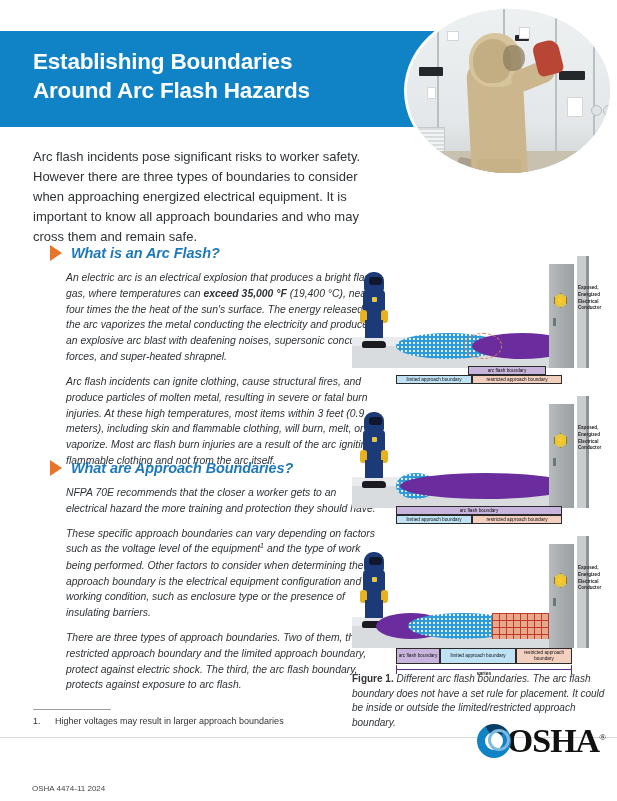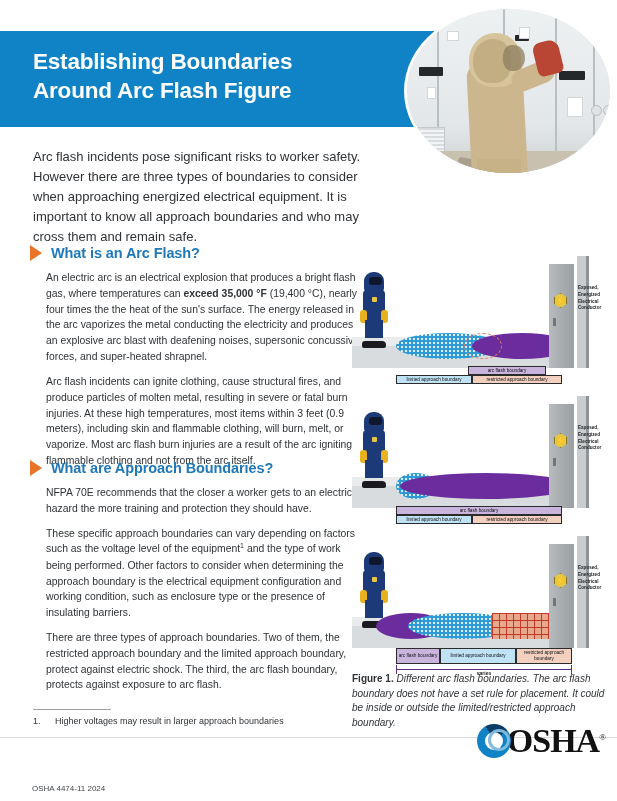--- a/index.html
+++ b/index.html
@@ -61,21 +61,21 @@
   .w-shadow { position: absolute; left: 50px; top: 150px; width: 28px; height: 18px;
             background: #a8a08c; border-radius: 4px; transform: rotate(10deg); }
 
   
   .intro {
     position: absolute; top: 147px; left: 33px; width: 330px;
     font-size: 13px; line-height: 1.53; color: #2f3336;
   }
 
   
-  .section { position: absolute; left: 30px; width: 330px; }
+  .section { position: absolute; left: 50px; width: 330px; font-style: italic; }
   .sec-head { display: flex; align-items: center; gap: 9px; margin-bottom: 9px; }
   .arrow-marker {
     width: 0; height: 0;
     border-left: 12px solid #e8742a;
     border-top: 8px solid transparent;
     border-bottom: 8px solid transparent;
     flex: none;
   }
   .sec-title { font-size: 14.5px; font-weight: bold; color: #1f79b8; letter-spacing: -0.1px; }
   .sec-body { padding-left: 16px; }
@@ -209,21 +209,21 @@
   }
   .doc-id { position: absolute; left: 14px; top: 784px; font-size: 8px; color: #44484b; margin-left: 18px; }
 </style>
 </head>
 <body>
 
 <div class="header-wrap">
   <div class="header-band"></div>
   <div class="header-title">
     <span>Establishing Boundaries</span>
-    <span class="l2">Around Arc Flash Figure</span>
+    <span class="l2">Around Arc Flash Hazards</span>
   </div>
 
   <div class="photo-circle">
     <div class="photo-inner">
       <div class="pp-wall"></div>
       <div class="pp-col" style="left:30px"></div>
       <div class="pp-col" style="left:96px"></div>
       <div class="pp-col" style="left:148px"></div>
       <div class="pp-col" style="left:186px"></div>
       <div class="pp-dark" style="left:12px;top:58px;width:24px;height:9px"></div>

